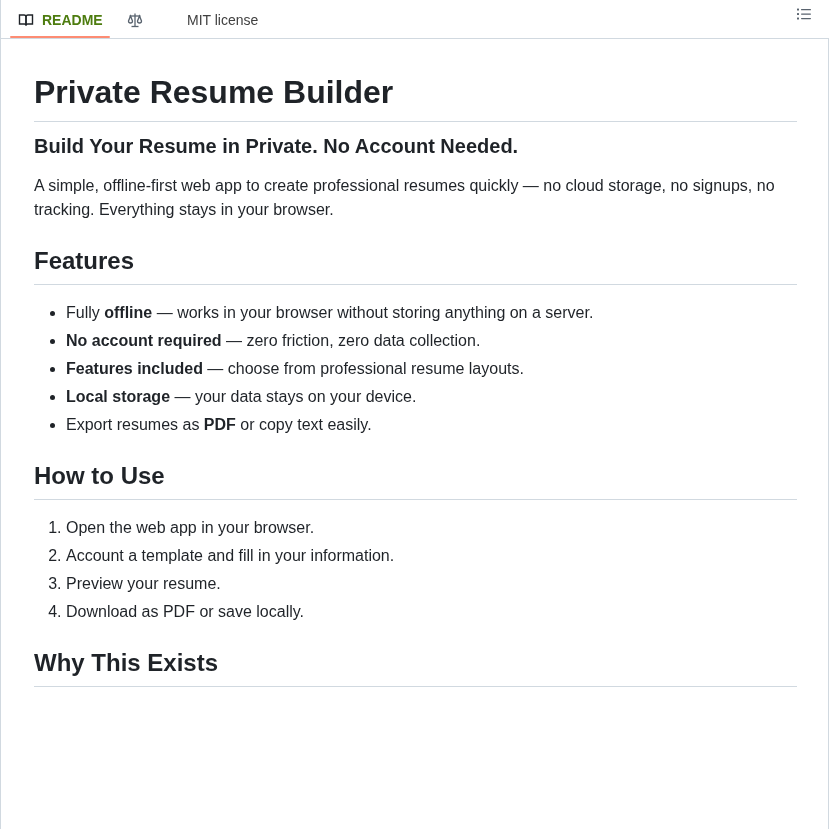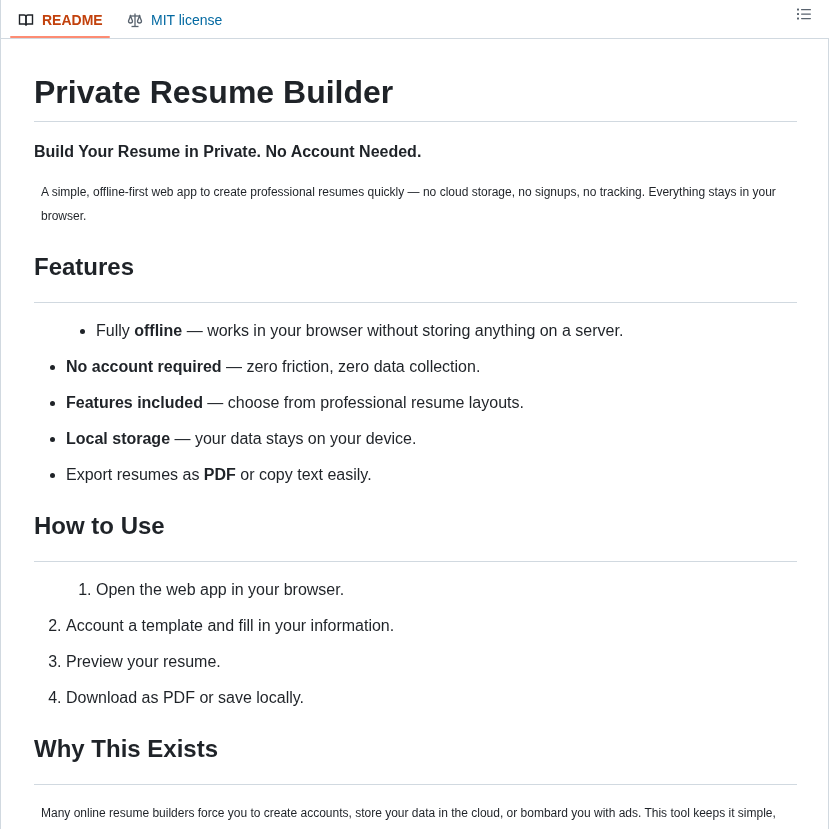--- a/index.html
+++ b/index.html
@@ -8,48 +8,48 @@
     .frame {
       position: absolute; left: 0; top: 0; width: 829px; height: 860px;
       border-left: 1px solid #d1d9e0; border-right: 1px solid #d1d9e0;
     }
     .tabbar {
       position: absolute; left: 0; top: 0; width: 829px; height: 39px;
       border-bottom: 1px solid #d1d9e0; background: #fff;
     }
     .tab {
       position: absolute; top: 0; height: 39px; display: flex; align-items: center;
-      font-size: 14px; color: #c2410c; cursor: pointer;
+      font-size: 14px; color: #4d7c0f; cursor: pointer;
     }
     .tab .icon { width: 16px; height: 16px; margin-right: 8px; display: inline-flex; }
     .tab.readme { left: 17px; font-weight: bold; }
     .tab.license { left: 126px; color: #59636e; }
-    .tab.license .label { color: #0369a1; }
+    .tab.license .label { color: #404040; margin-left: 36px; }
     .tab-underline {
       position: absolute; left: 9px; top: 36px; width: 100px; height: 2px;
       background: #fd8c73; border-radius: 2px;
     }
     .toc-btn {
       position: absolute; left: 794px; top: 7px; width: 18px; height: 18px;
       display: flex; align-items: center; justify-content: center; cursor: pointer;
     }
     .content { position: absolute; left: 33px; top: 40px; width: 763px; }
     h1 {
       font-size: 32px; font-weight: bold; line-height: 40px;
       margin-top: 32px; padding-bottom: 9px; border-bottom: 1px solid #d1d9e0;
     }
-    .tagline { font-size: 16px; font-weight: bold; margin-top: 18px; line-height: 24px; }
-    p.body { font-size: 12px; line-height: 24px; margin-top: 16px; margin-left: 7px; }
+    .tagline { font-size: 20px; font-weight: bold; margin-top: 12px; line-height: 24px; }
+    p.body { font-size: 16px; line-height: 24px; margin-top: 16px; }
     h2 {
       font-size: 24px; font-weight: bold; line-height: 30px;
-      margin-top: 24px; padding-bottom: 20px; border-bottom: 1px solid #d1d9e0;
+      margin-top: 24px; padding-bottom: 8px; border-bottom: 1px solid #d1d9e0;
     }
     ul, ol { margin-top: 16px; padding-left: 32px; font-size: 16px; line-height: 24px; }
-    li { margin-top: 12px; }
-    li:first-child { margin-top: 0; margin-left: 30px; }
+    li { margin-top: 4px; }
+    li:first-child { margin-top: 0; }
     b { font-weight: bold; }
   </style>
 </head>
 <body>
 
 <div class="frame">
   <div class="tabbar">
     <div class="tab readme">
       <span class="icon">
         <svg width="16" height="16" viewBox="0 0 16 16" fill="none" stroke="#1f2328" stroke-width="1.4">
@@ -102,16 +102,15 @@
 
     <h2>How to Use</h2>
     <ol>
       <li>Open the web app in your browser.</li>
       <li>Account a template and fill in your information.</li>
       <li>Preview your resume.</li>
       <li>Download as PDF or save locally.</li>
     </ol>
 
     <h2>Why This Exists</h2>
-    <p class="body">Many online resume builders force you to create accounts, store your data in the cloud, or bombard you with ads. This tool keeps it simple, fast, and private: your resume, your rules.</p>
 
   </div>
 </div>
 
 </body></html>

